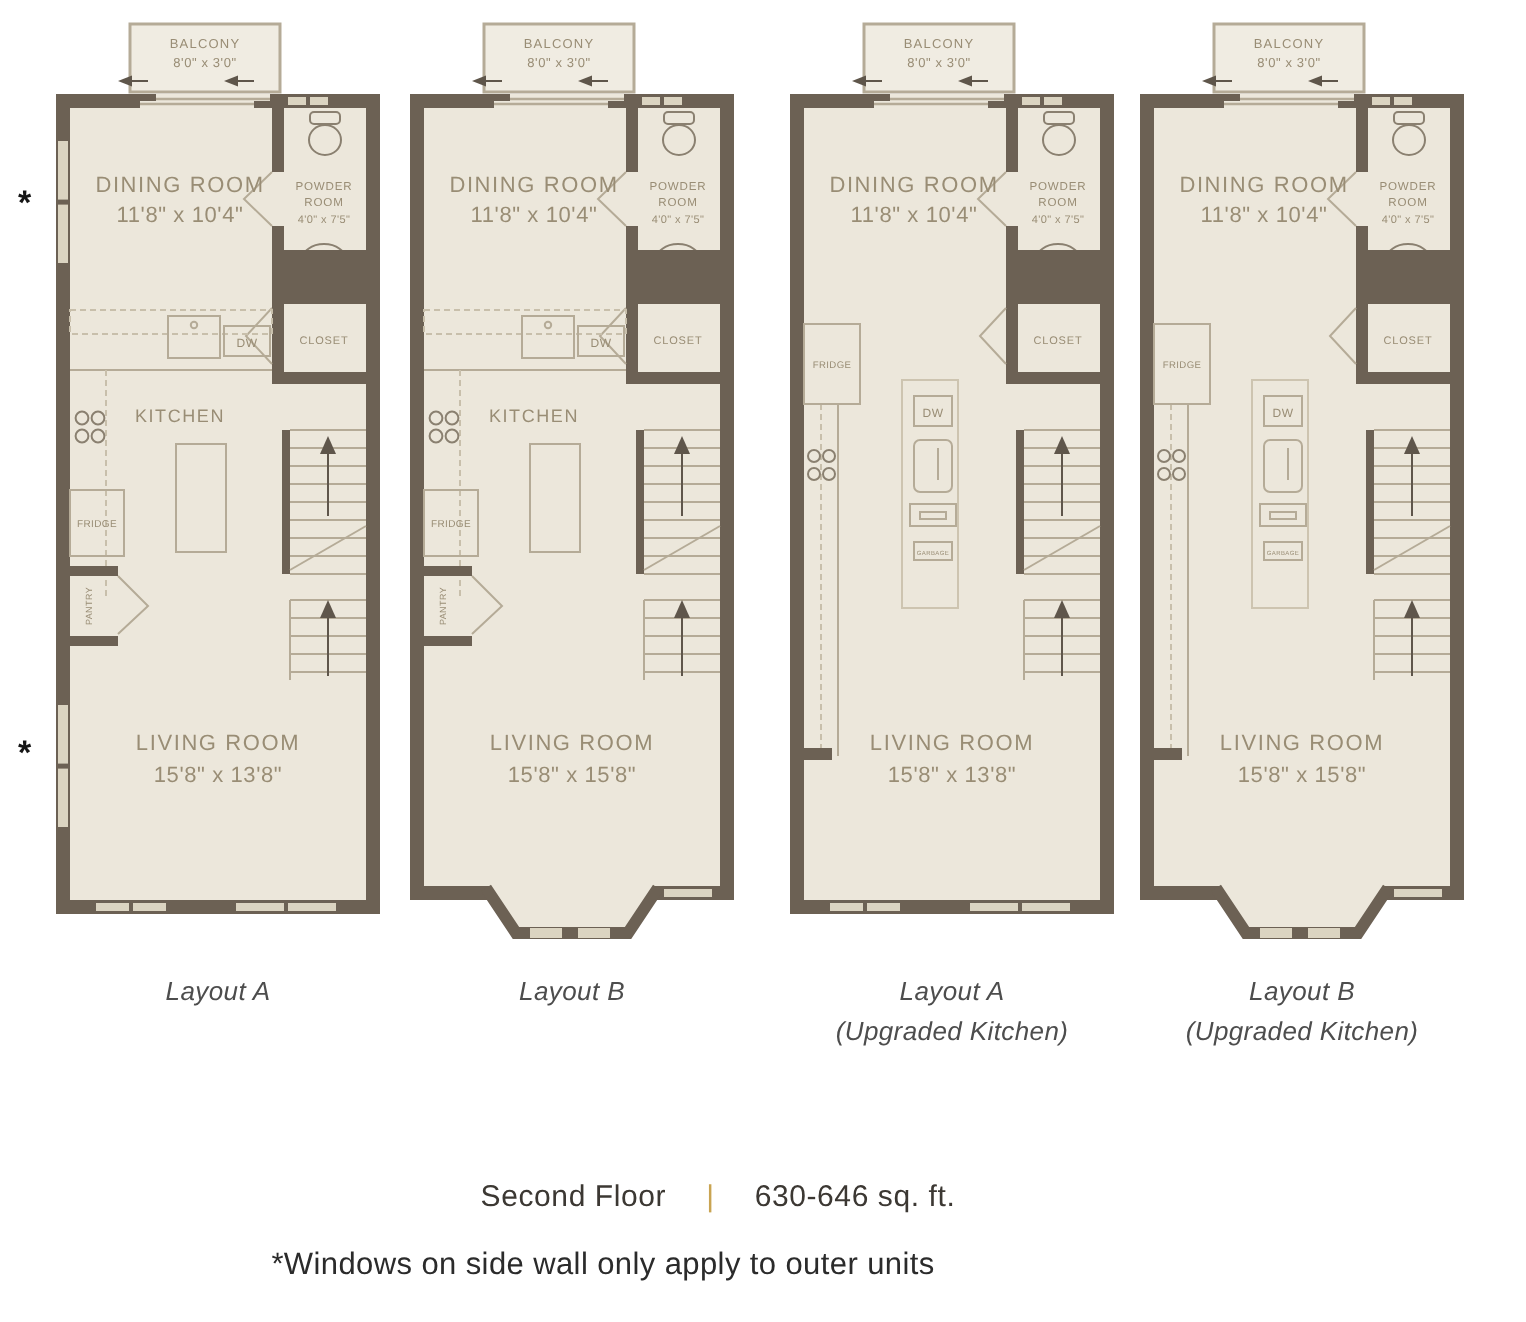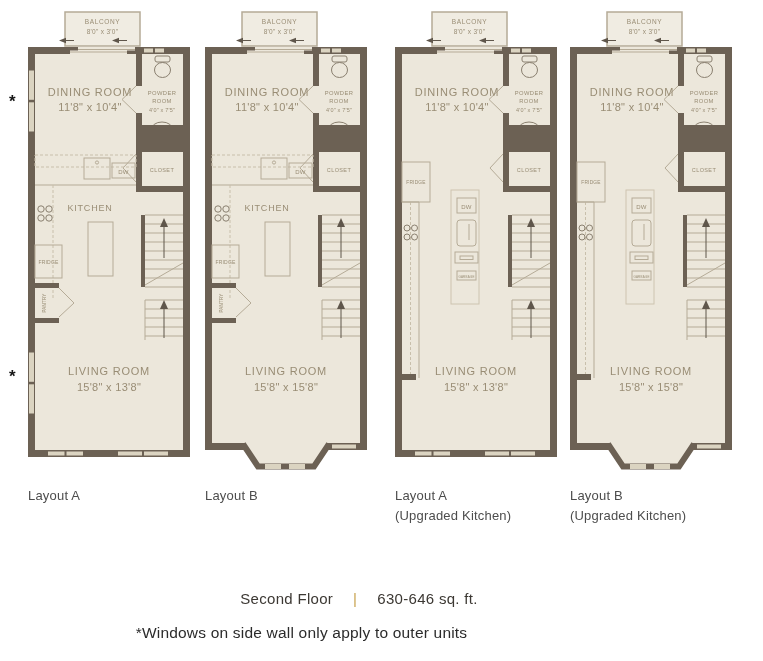--- a/index.html
+++ b/index.html
@@ -1,21 +1,21 @@
 <!DOCTYPE html>
 <html><head>
 <meta charset="utf-8">
 <style>
   html,body{margin:0;padding:0;background:#ffffff;}
   .canvas{position:relative;width:763px;height:661px;background:#ffffff;
           font-family:"Liberation Sans",sans-serif;overflow:hidden;}
   .plan-col{position:absolute;top:0;width:162px;height:478px;}
   svg text{font-family:"Liberation Sans",sans-serif;}
-  .caption{position:absolute;top:486px;width:162px;
-           font-size:13px;color:#4d4d4d;line-height:1.55;letter-spacing:.2px;}
+  .caption{position:absolute;top:486px;width:162px;text-align:center;
+           font-size:13px;color:#4d4d4d;line-height:1.55;letter-spacing:.2px;font-style:italic;}
   .asterisk{position:absolute;left:9px;font-size:17px;font-weight:bold;color:#161616;}
   .footer{position:absolute;top:590px;left:0;width:718px;text-align:center;
           font-size:15px;color:#3c3833;letter-spacing:.3px;}
   .footer .sep{display:inline-block;margin:0 20px;font-weight:400;}
   .footnote{position:absolute;top:624px;left:0;width:603px;text-align:center;
             font-size:15.5px;color:#2b2b2b;letter-spacing:.2px;}
 </style>
 </head>
 <body>
 

